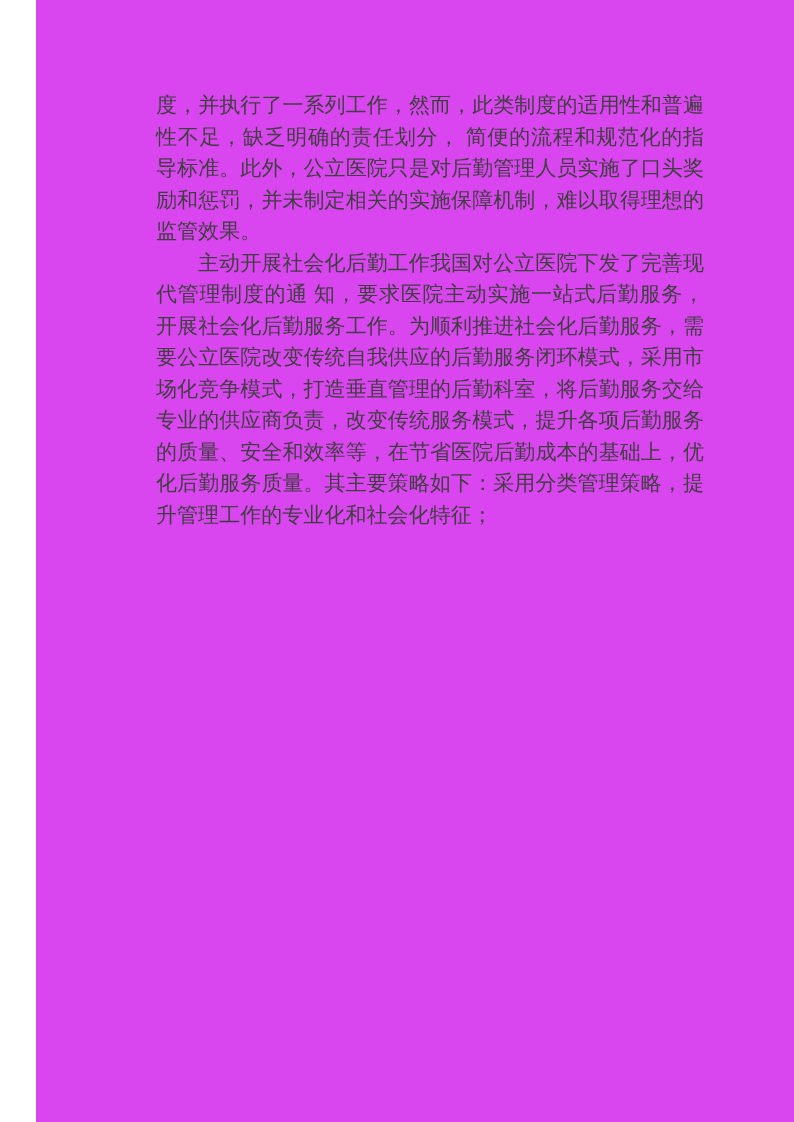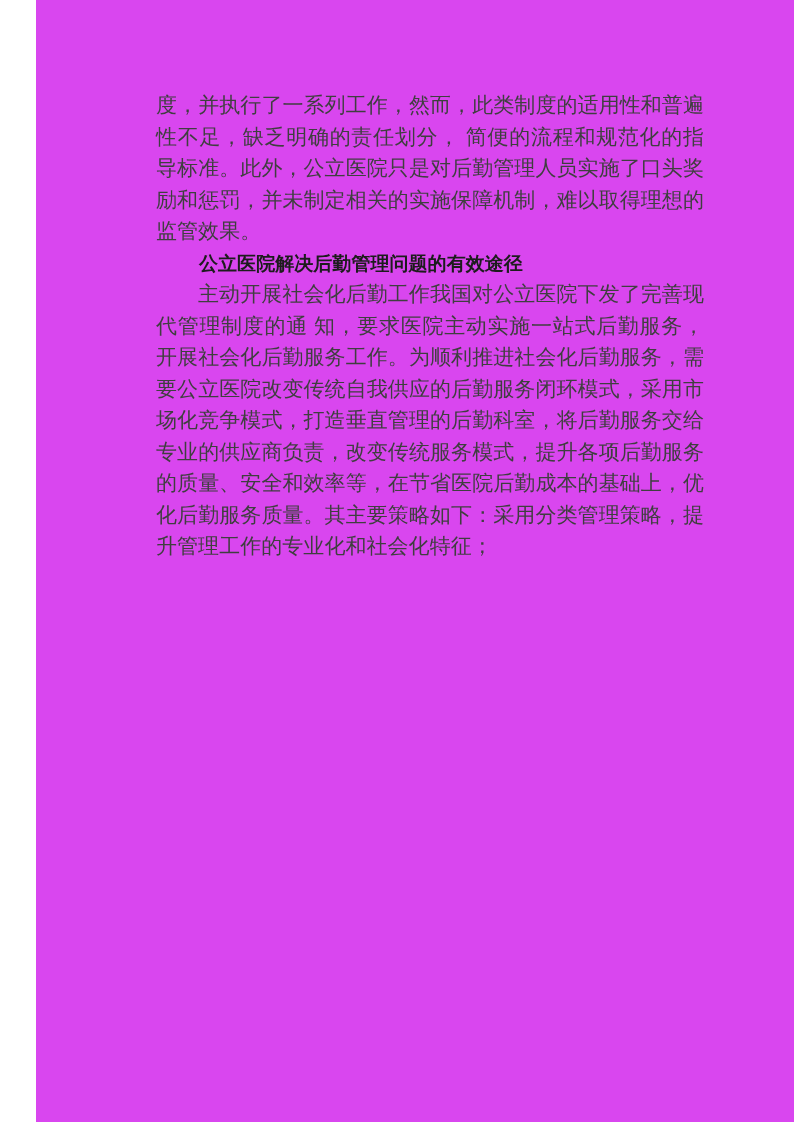--- a/index.html
+++ b/index.html
@@ -51,16 +51,15 @@
     letter-spacing: 0.05px;
   }
 </style>
 </head>
 <body>
 
 <div class="page">
   <div class="doc-body">
 
   <p class="para">度，并执行了一系列工作，然而，此类制度的适用性和普遍性不足，缺乏明确的责任划分， 简便的流程和规范化的指导标准。此外，公立医院只是对后勤管理人员实施了口头奖励和惩罚，并未制定相关的实施保障机制，难以取得理想的监管效果。</p>
-      <p class="heading">公立医院解决后勤管理问题的有效途径</p>
       <p class="para indent">主动开展社会化后勤工作我国对公立医院下发了完善现代管理制度的通 知，要求医院主动实施一站式后勤服务，开展社会化后勤服务工作。为顺利推进社会化后勤服务，需要公立医院改变传统自我供应的后勤服务闭环模式，采用市场化竞争模式，打造垂直管理的后勤科室，将后勤服务交给专业的供应商负责，改变传统服务模式，提升各项后勤服务的质量、安全和效率等，在节省医院后勤成本的基础上，优化后勤服务质量。其主要策略如下：采用分类管理策略，提升管理工作的专业化和社会化特征；</p>
     </div>
 </div>
 
 </body></html>

